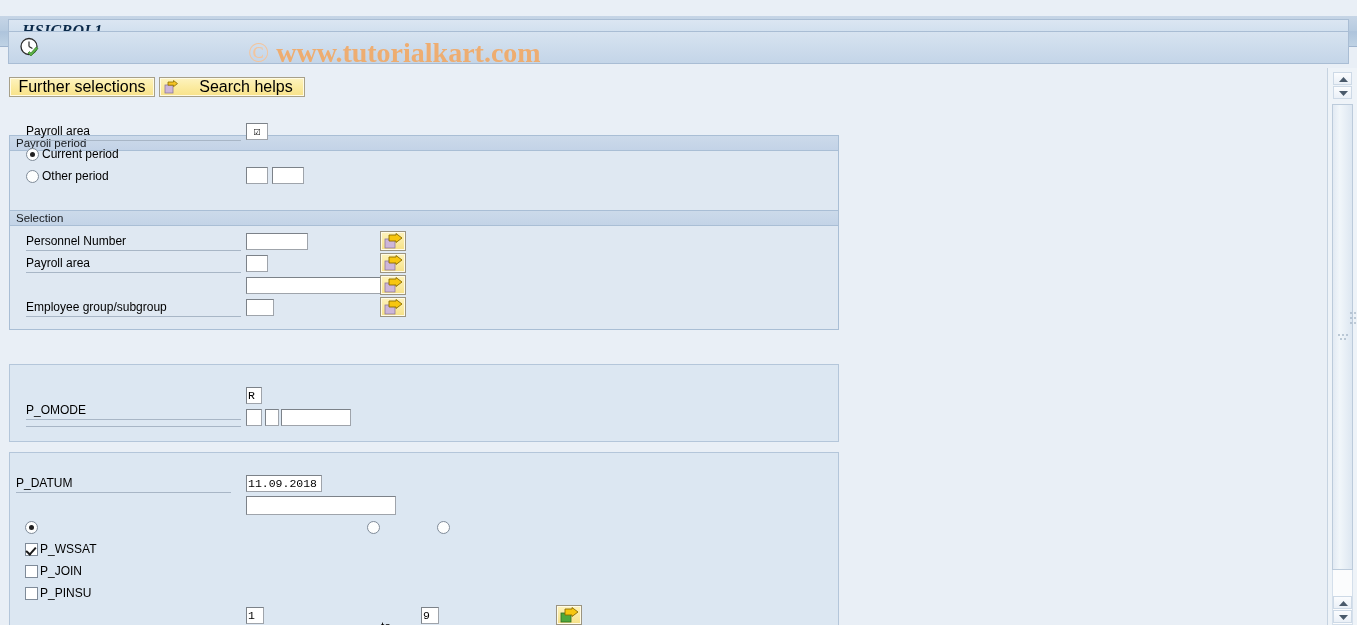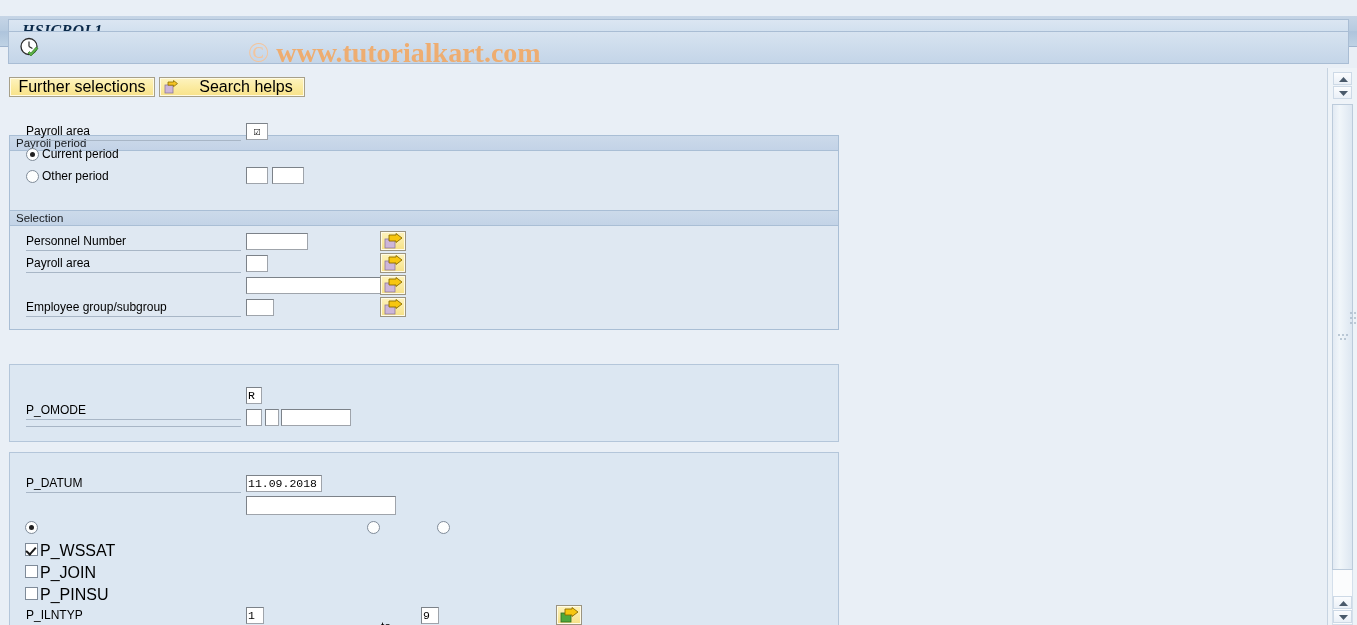--- a/index.html
+++ b/index.html
@@ -226,21 +226,21 @@
     content: "";
     position: absolute;
     left: 2px; top: 1px;
     width: 4px; height: 8px;
     border: solid #1a1a1a;
     border-width: 0 2px 2px 0;
     transform: rotate(42deg);
   }
   .cbox-label {
     position: absolute;
-    font-size: 16px;
+    font-size: 12px;
     white-space: nowrap;
     cursor: pointer;
     text-align: right;
   }
 
   
   .vscroll {
     position: absolute;
     right: 0; top: 68px;
     width: 30px; height: 557px;
@@ -386,39 +386,38 @@
     <div class="flabel" style="left:26px; top:335px; width:215px;">P_OMODE</div>
     <div class="finput" style="left:246px; top:319px; width:16px;">R</div>
 
     <div class="flabel" style="left:26px; top:342px; width:215px;"></div>
     <div class="finput" style="left:246px; top:341px; width:16px;"></div>
     <div class="finput" style="left:265px; top:341px; width:14px;"></div>
     <div class="finput" style="left:281px; top:341px; width:70px;"></div>
 
     <div class="plainbox" style="left:9px; top:384px; width:830px; height:175px;"></div>
 
-    <div class="flabel" style="left:26px; top:408px; width:215px;">P_DATUM</div>
+    <div class="flabel" style="left:16px; top:408px; width:215px;">P_DATUM</div>
     <div class="finput" style="left:246px; top:407px; width:76px;">11.09.2018</div>
 
     <div class="finput" style="left:246px; top:428px; width:150px; height:19px;"></div>
 
     <div class="radio on" style="left:25px; top:453px;"></div>
     <div class="radio" style="left:367px; top:453px;"></div>
     <div class="radio" style="left:437px; top:453px;"></div>
 
     <div class="cbox on" style="left:25px; top:475px;"></div>
     <div class="cbox-label" style="left:40px; top:474px;">P_WSSAT</div>
 
     <div class="cbox" style="left:25px; top:497px;"></div>
     <div class="cbox-label" style="left:40px; top:496px;">P_JOIN</div>
 
     <div class="cbox" style="left:25px; top:519px;"></div>
     <div class="cbox-label" style="left:40px; top:518px;">P_PINSU</div>
 
-    <div class="flabel noline" style="left:26px; top:540px; width:215px;">P_ILNTYP</div>
     <div class="finput" style="left:246px; top:539px; width:18px;">1</div>
     <div class="statictext" style="left:381px; top:541px;margin-top:11px;">to</div>
     <div class="finput" style="left:421px; top:539px; width:18px;">9</div>
     <div class="arrbtn" style="left:556px; top:537px;">
       <svg width="20" height="17" viewBox="0 0 20 17">
         <rect x="1" y="6" width="10" height="9" fill="#4fa83c" stroke="#2d6b22" stroke-width="0.8"></rect>
         <path d="M5 2 L12 2 L12 0.5 L18 5 L12 9.5 L12 8 L5 8 Z" fill="#f7c60f" stroke="#8a6c00" stroke-width="0.9"></path>
       </svg>
     </div>
 

